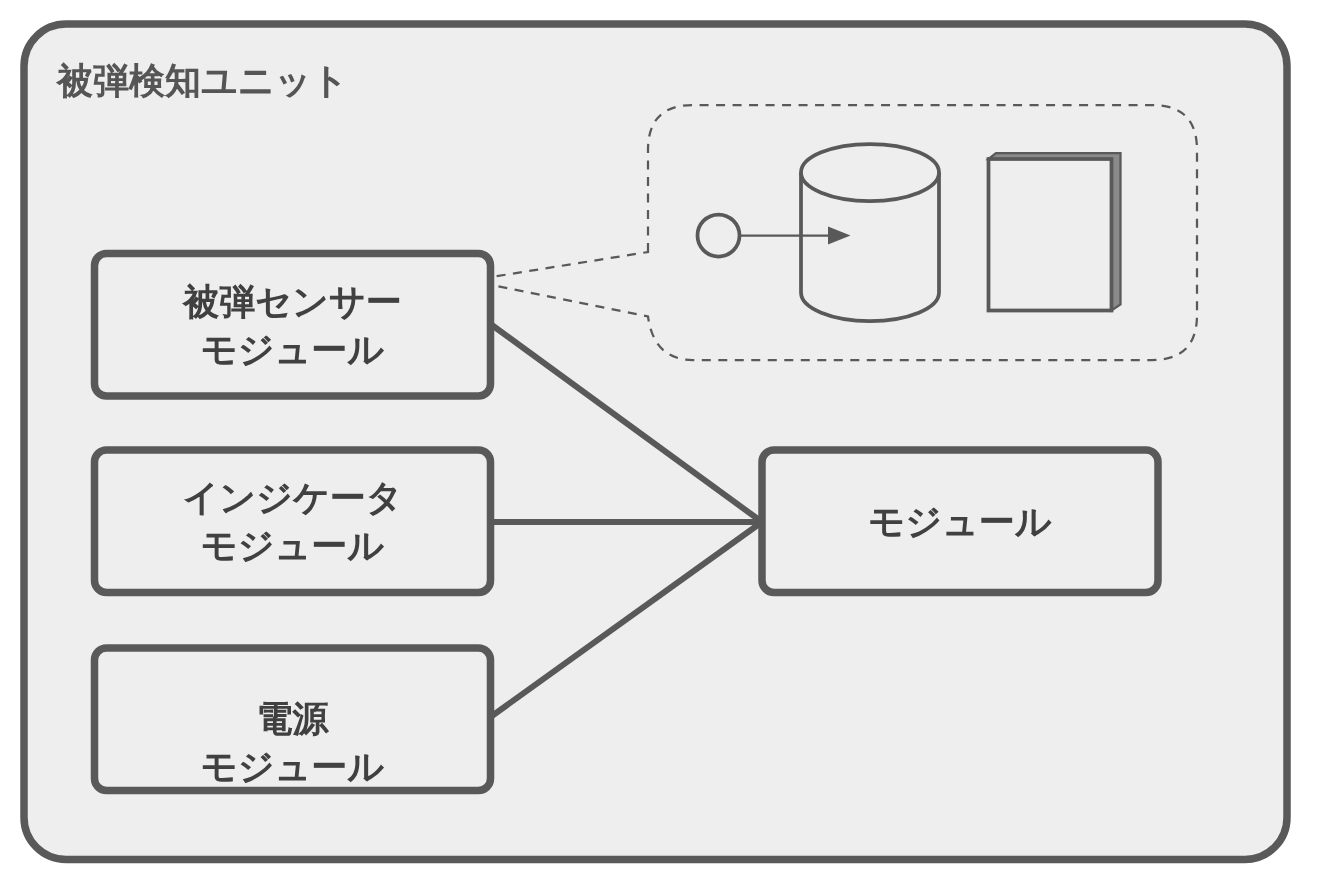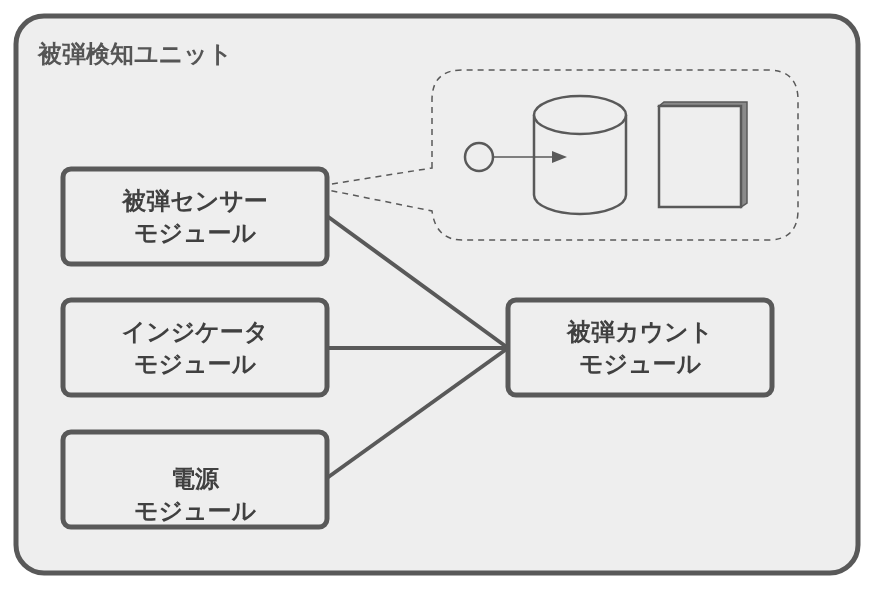--- a/index.html
+++ b/index.html
@@ -51,15 +51,14 @@
 </div>
 <div class="mod" style="left:63px; top:300px; width:264px; height:95px;">
   <span>インジケータ</span>
   <span>モジュール</span>
 </div>
 <div class="mod" style="left:63px; top:432px; width:264px; height:95px;justify-content:flex-end;">
   <span>電源</span>
   <span>モジュール</span>
 </div>
 <div class="mod" style="left:508px; top:300px; width:264px; height:95px;">
-  <span>被弾カウント</span>
   <span>モジュール</span>
 </div>
 
 </body></html>

